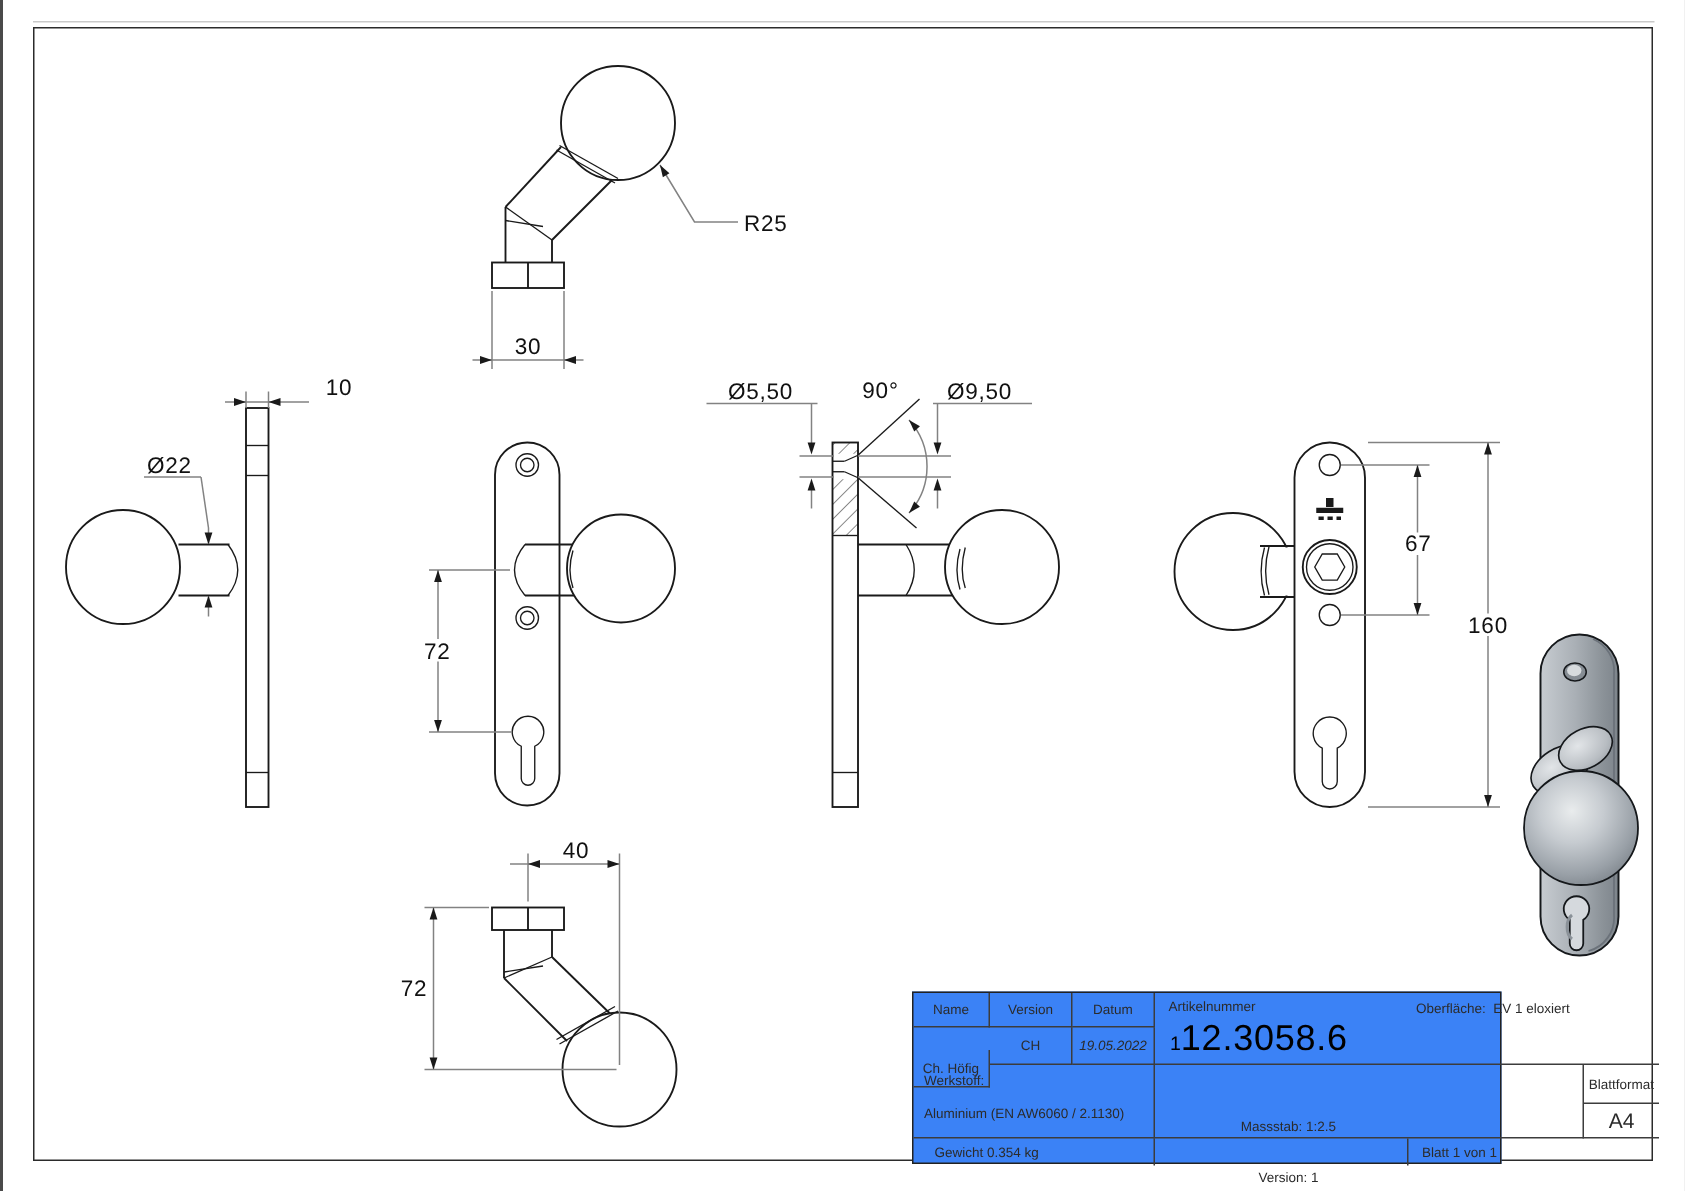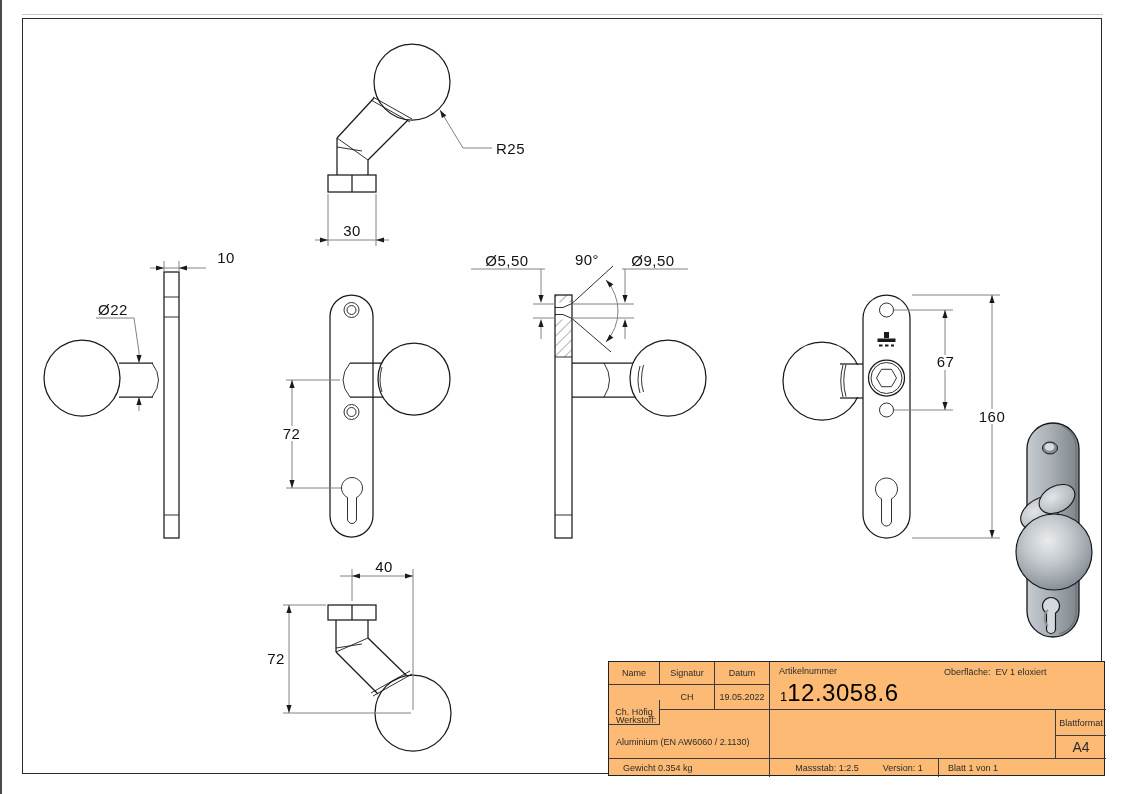--- a/index.html
+++ b/index.html
@@ -11,22 +11,22 @@
   .frame-shadow{position:absolute;left:22px;top:14px;width:1081px;height:1px;background:#c9c9c9;}
   .frame{position:absolute;left:22px;top:18px;width:1078px;height:754px;border:1.6px solid #2b2b2b;}
   svg.drawing{position:absolute;left:0;top:0;}
   svg .e{stroke:#1a1a1a;stroke-width:1.25;fill:none;}
   svg .t{stroke:#1a1a1a;stroke-width:0.9;fill:none;}
   svg .d{stroke:#828282;stroke-width:1;fill:none;}
   svg .w{fill:#ffffff;}
   svg .a{fill:#1a1a1a;stroke:none;}
   svg text.dim{font-family:"Liberation Sans",sans-serif;font-size:15px;fill:#111;letter-spacing:0.5px;}
   
-  .tb{position:absolute;left:608px;top:661px;width:497px;height:115px;
-      border:1.5px solid #222;box-sizing:border-box;color:#2b2b2b;background:#fdba74;}
+  .tb{position:absolute;left:608px;top:661px;width:393px;height:115px;
+      border:1.5px solid #222;box-sizing:border-box;color:#2b2b2b;background:#3b82f6;}
   .tb .cell{position:absolute;box-sizing:border-box;border-color:#3c3c3c;border-style:solid;border-width:0;
             display:flex;align-items:center;justify-content:center;font-size:9px;}
   .tb .br{border-right-width:1px;}
   .tb .bb{border-bottom-width:1px;}
   .tb .left{justify-content:flex-start;}
   .art-label{position:absolute;left:9px;top:4px;font-size:9px;}
   .art-num{position:absolute;left:10px;top:17px;color:#000;white-space:nowrap;}
   .art-prefix{font-size:13px;vertical-align:baseline;}
   .art-main{font-size:24px;letter-spacing:0.5px;}
   .oberflaeche{position:absolute;left:174px;top:5px;font-size:9px;white-space:nowrap;}
@@ -270,40 +270,40 @@
         <ellipse cx="1057" cy="499" rx="19" ry="13" transform="rotate(-28 1057 499)" fill="url(#neckG)" stroke="#15181b" stroke-width="1.1"></ellipse>
       </g>
       <circle cx="1054" cy="552" r="38" fill="url(#sphereG)" stroke="#15181b" stroke-width="1.2"></circle>
       <path d="M1046.5,613.2 A8.5 8.5 0 1 1 1055.5,613.2 L1055.5,629 A4.5 4.5 0 0 1 1046.5,629 Z" fill="#d5d9dd" stroke="#15181b" stroke-width="1.2"></path>
       <path d="M1048,610 a6 9 0 0 0 0,16" fill="none" stroke="#8a9198" stroke-width="2"></path>
     </g>
   </svg>
 
   <div class="tb">
     <div class="cell br bb" style="left:0;top:0;width:51px;height:23px;">Name</div>
-    <div class="cell br bb" style="left:51px;top:0;width:55px;height:23px;">Signatur</div>
+    <div class="cell br bb" style="left:51px;top:0;width:55px;height:23px;">Version</div>
     <div class="cell br bb" style="left:106px;top:0;width:55px;height:23px;">Datum</div>
     <div class="cell br bb" style="left:0;top:23px;width:51px;height:25px;margin-top:15px;">Ch. Höfig</div>
     <div class="cell br bb" style="left:51px;top:23px;width:55px;height:25px;">CH</div>
-    <div class="cell br bb" style="left:106px;top:23px;width:55px;height:25px;">19.05.2022</div>
+    <div class="cell br bb" style="left:106px;top:23px;width:55px;height:25px;font-style:italic;">19.05.2022</div>
 
     <div class="cell bb" style="left:161px;top:0;width:336px;height:48px;text-decoration:underline;">
       <span class="art-label">Artikelnummer</span>
       <span class="art-num"><span class="art-prefix">1</span><span class="art-main">12.3058.6</span></span>
       <span class="oberflaeche"><span>Oberfläche:</span>&nbsp;&nbsp;<span>EV 1 eloxiert</span></span>
     </div>
 
     <div class="cell br bb" style="left:0;top:48px;width:161px;height:49px;">
       <span class="wk1">Werkstoff:</span>
       <span class="wk2">Aluminium (EN AW6060 / 2.1130)</span>
     </div>
     <div class="cell br bb" style="left:161px;top:48px;width:286px;height:49px;"></div>
     <div class="cell bb" style="left:447px;top:48px;width:50px;height:26px;">Blattformat</div>
     <div class="cell bb" style="left:447px;top:74px;width:50px;height:23px;font-size:14px;text-align:right;">A4</div>
 
     <div class="cell br left" style="left:0;top:97px;width:161px;height:18px;padding-left:14px;text-align:right;">Gewicht 0.354 kg</div>
-    <div class="cell br ms-wrap" style="left:161px;top:97px;width:169px;height:18px;">
+    <div class="cell br ms-wrap" style="left:161px;top:97px;width:169px;height:18px;flex-direction:column;">
       <span>Massstab: 1:2.5</span>
       <span>Version: 1</span>
     </div>
     <div class="cell left" style="left:330px;top:97px;width:167px;height:18px;padding-left:9px;">Blatt 1 von 1</div>
   </div>
 </div>
 
 </body></html>

